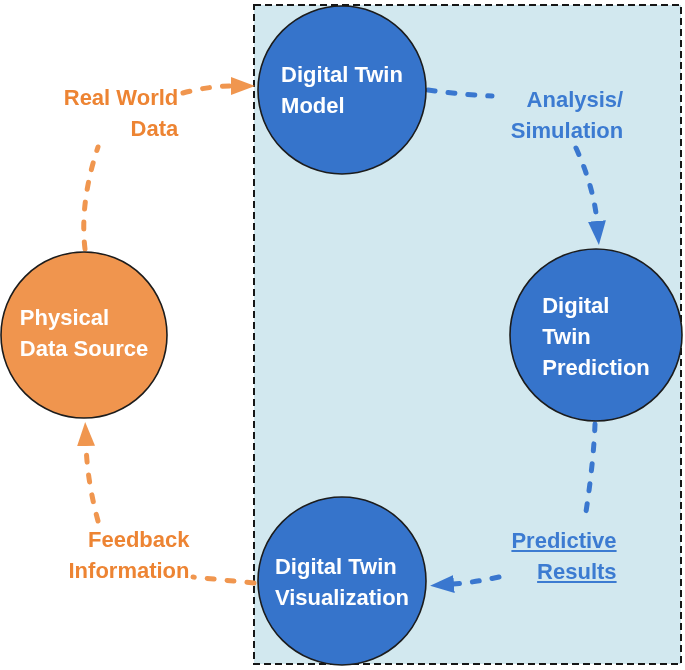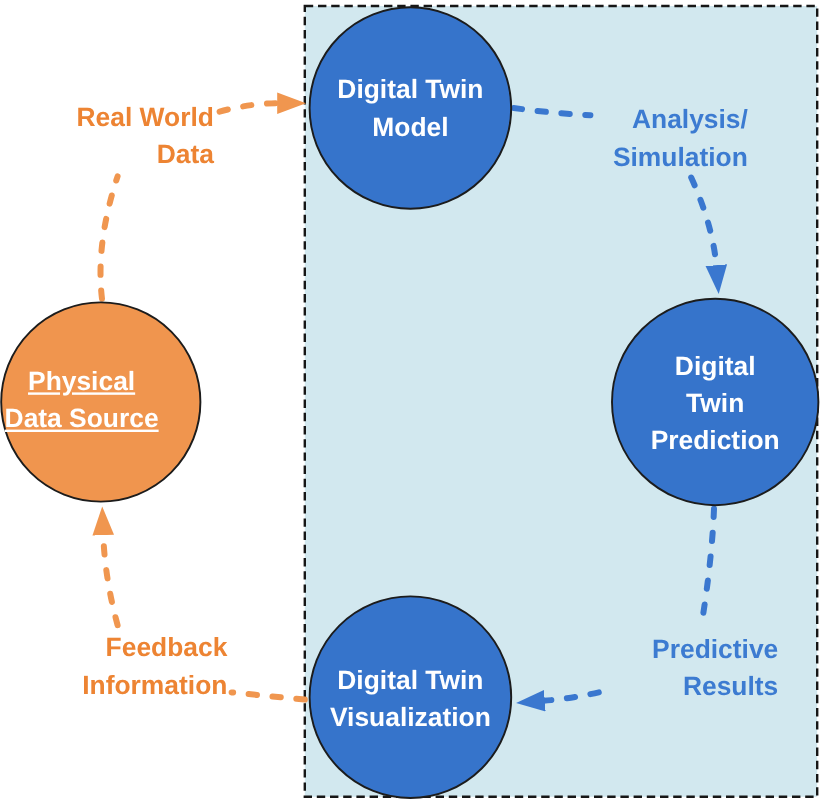--- a/index.html
+++ b/index.html
@@ -21,21 +21,21 @@
   .dash.orange{stroke:var(--edge-orange);}
   .dash.blue{stroke:var(--edge-blue);}
   .arrowhead.orange{fill:var(--edge-orange);}
   .arrowhead.blue{fill:var(--edge-blue);}
   .node{stroke:var(--node-stroke);stroke-width:1.6;}
   .node.blue{fill:var(--node-blue);}
   .node.orange{fill:var(--node-orange);}
   .node-label{
     position:absolute;transform:translate(-50%,-50%);
     color:var(--node-text);font-weight:bold;font-size:22px;line-height:31px;
-    text-align:center;white-space:pre-line;pointer-events:none;
+    text-align:left;white-space:pre-line;pointer-events:none;
   }
   .edge-label{
     position:absolute;transform:translateX(-50%);
     font-weight:bold;font-size:22px;line-height:31px;
     text-align:right;white-space:pre-line;pointer-events:none;
   }
   .edge-label.orange{color:var(--label-orange);}
   .edge-label.blue{color:var(--label-blue);}
 </style>
 </head>
@@ -74,31 +74,31 @@
       <path class="dash orange" d="M 254 583 C 233 581 213 579 193 577"></path>
       <path class="dash orange" d="M 98 521 C 92 499 87 473 86 445" marker-end="url(#arrow-orange)"></path>
     </g>
 
     <circle class="node orange" cx="84" cy="335" r="83"></circle>
     <circle class="node blue" cx="342" cy="90" r="84"></circle>
     <circle class="node blue" cx="596" cy="335" r="86"></circle>
     <circle class="node blue" cx="342" cy="581" r="84"></circle>
   </svg>
 
-  <div class="node-label" style="left:68px;top:333px;text-decoration:underline;">Physical
+  <div class="node-label" style="left:84px;top:333px;">Physical
 Data Source</div>
   <div class="node-label" style="left:342px;top:90px;">Digital Twin
 Model</div>
   <div class="node-label" style="left:596px;top:336px;">Digital Twin
 Prediction</div>
   <div class="node-label" style="left:342px;top:582px;">Digital Twin
 Visualization</div>
 
   <div class="edge-label orange" style="left:121px;top:82px;">Real World
 Data</div>
   <div class="edge-label blue" style="left:567px;top:84px;">Analysis/
 Simulation</div>
-  <div class="edge-label blue" style="left:596px;top:525px;">Predictive
+  <div class="edge-label blue" style="left:564px;top:525px;text-decoration:underline;">Predictive
 Results</div>
   <div class="edge-label orange" style="left:129px;top:524px;">Feedback
 Information</div>
 
 </div>
 
 </body></html>

